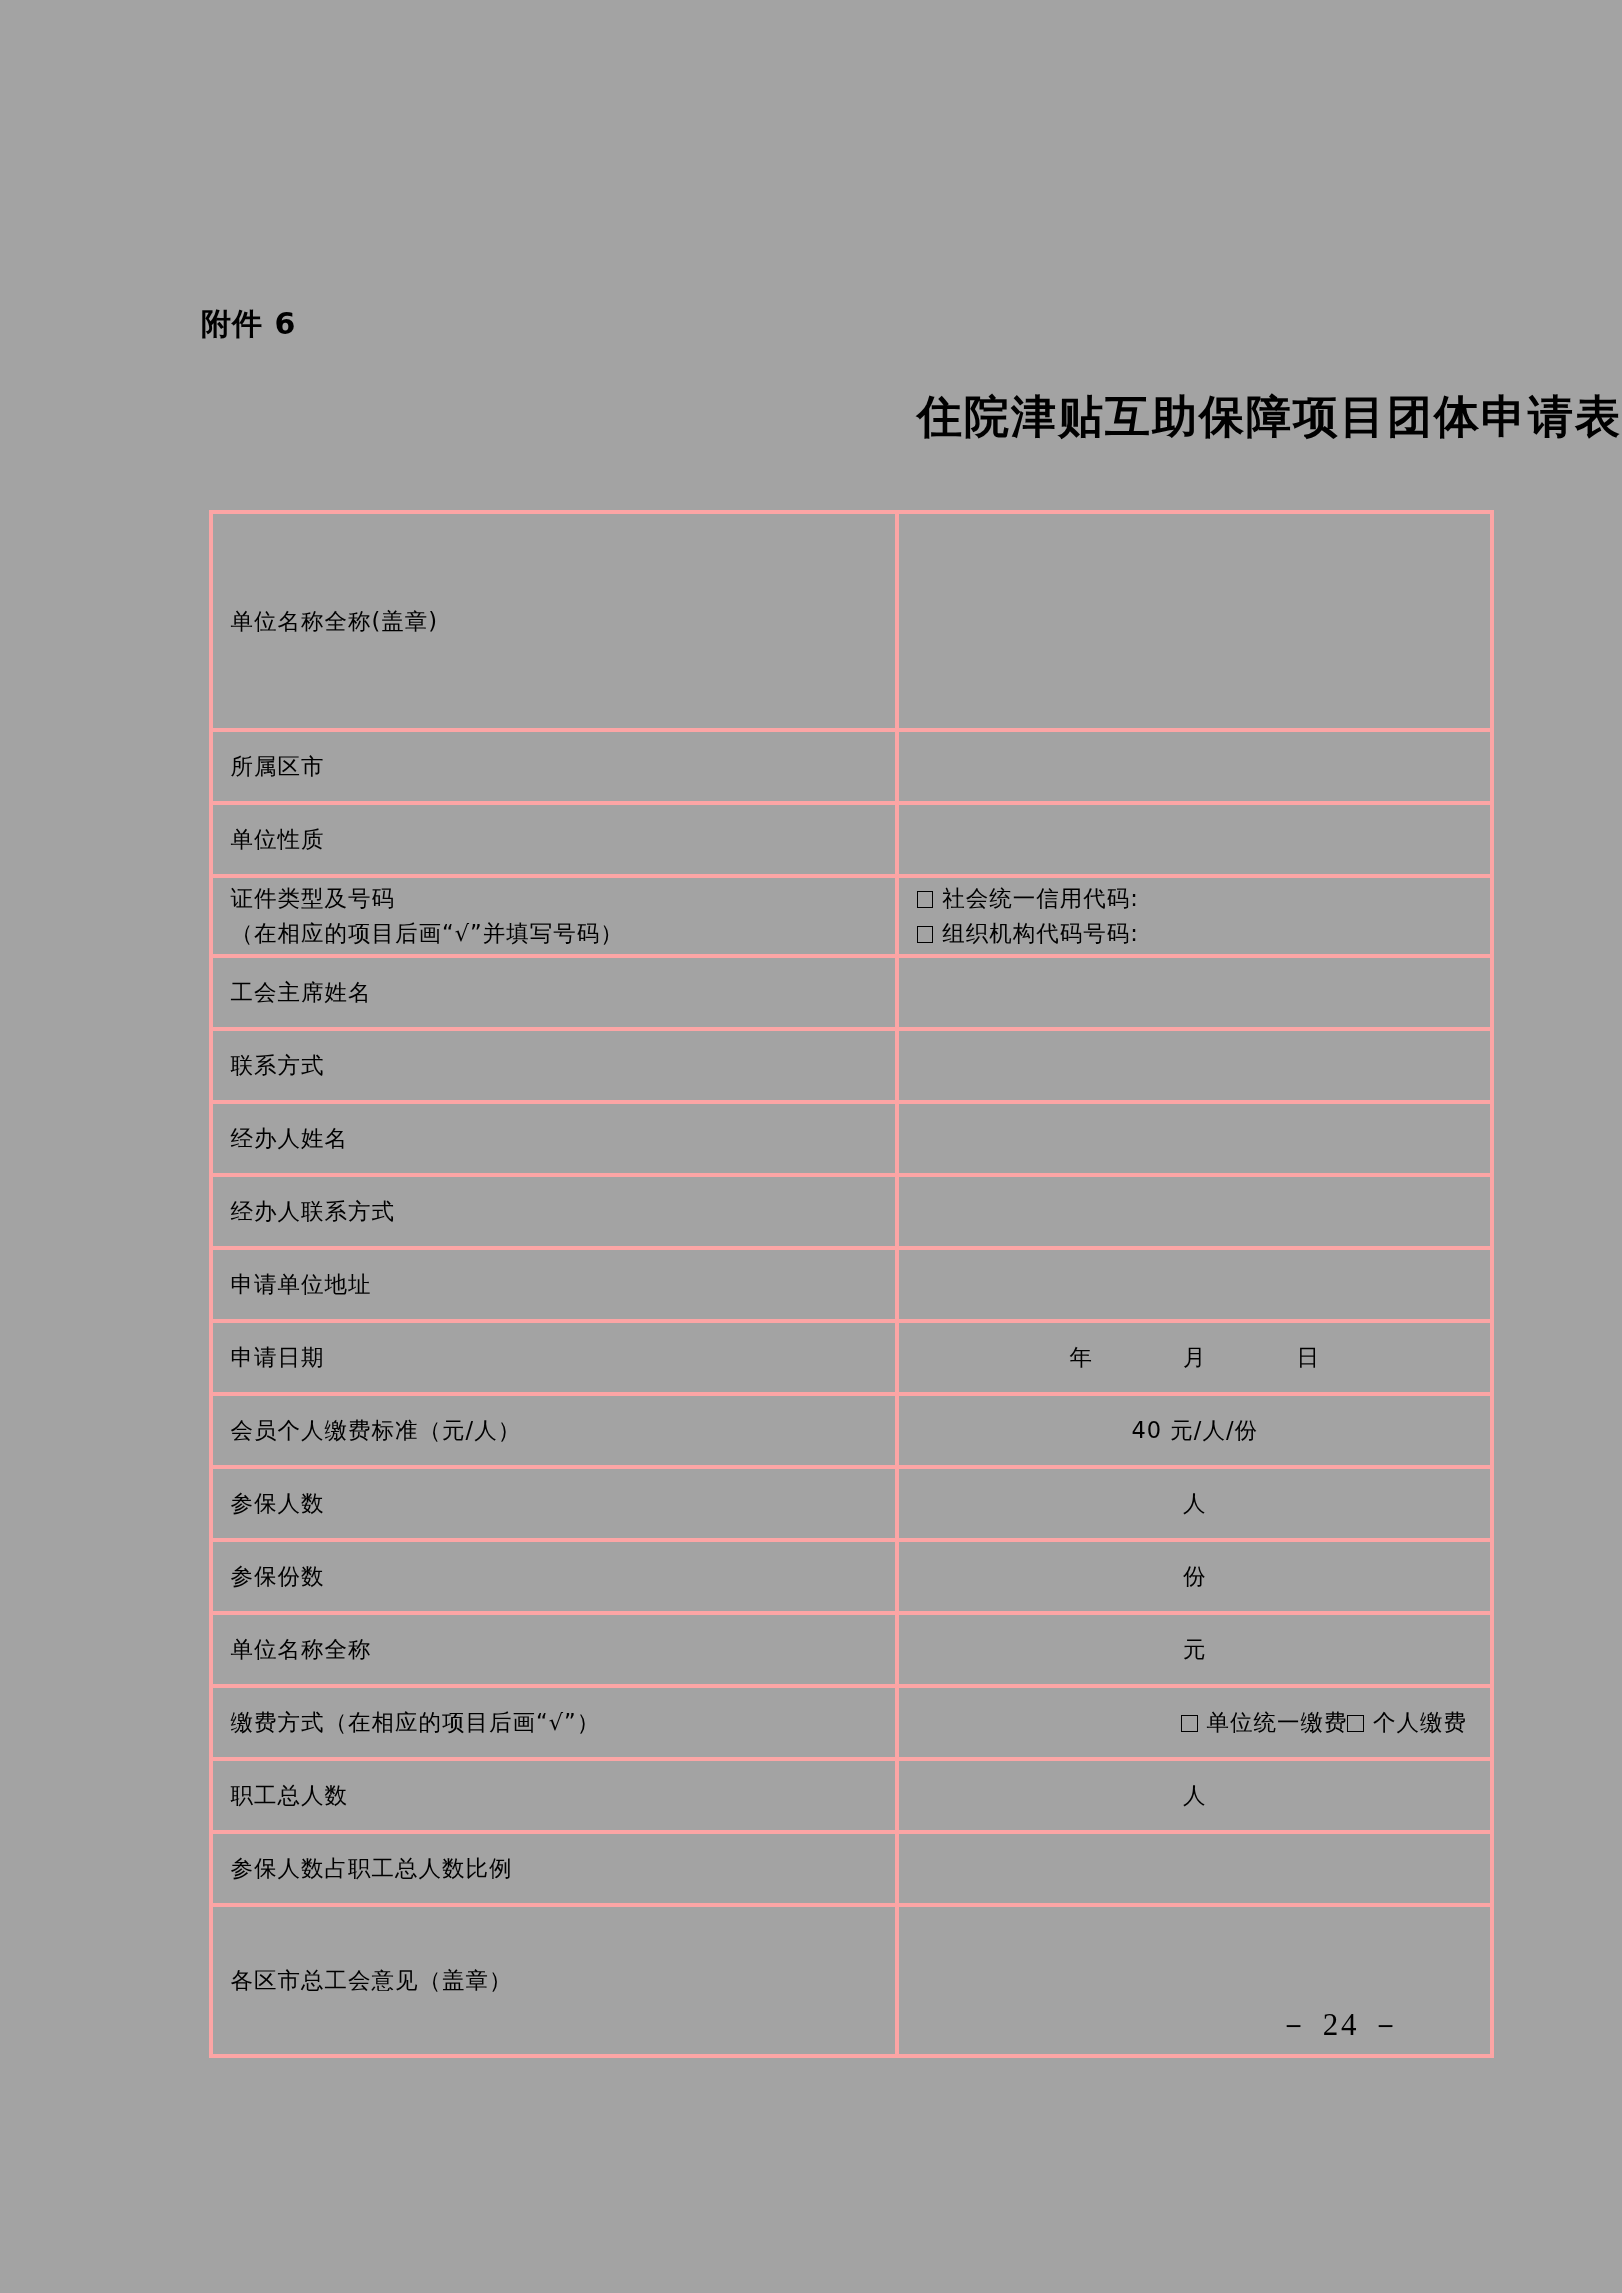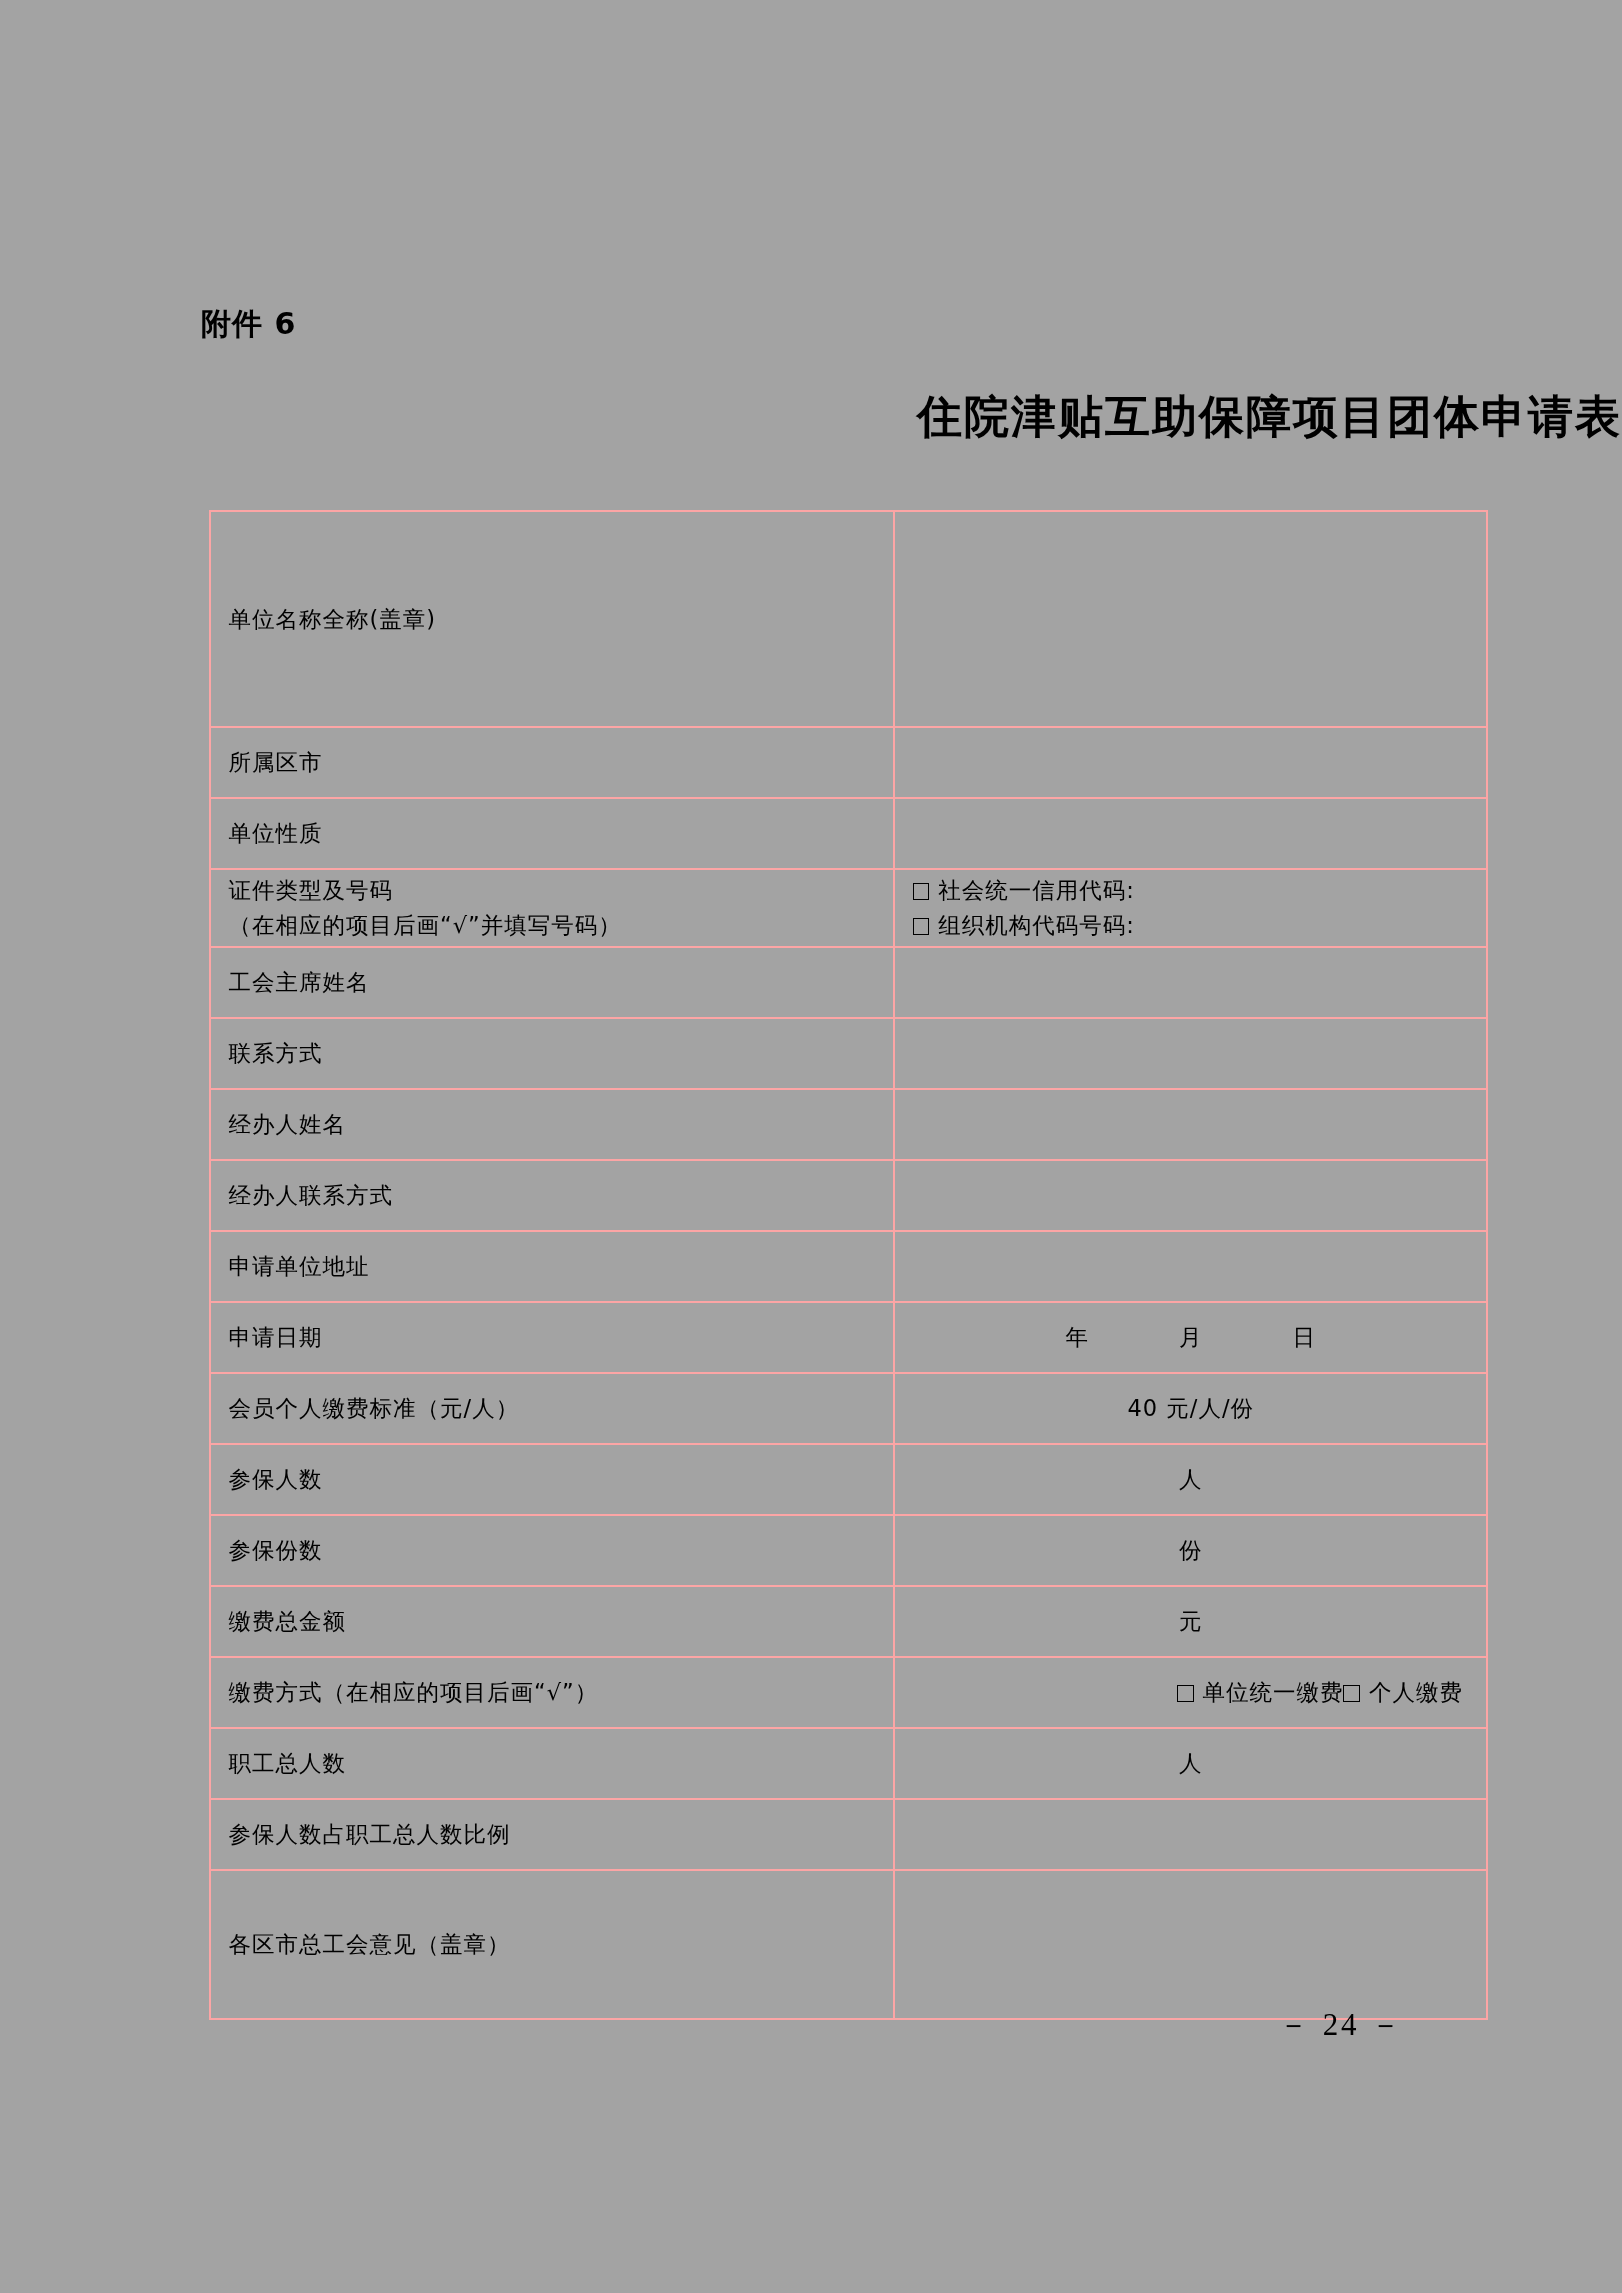--- a/index.html
+++ b/index.html
@@ -38,21 +38,21 @@
   }
   table.form {
     position: absolute;
     left: 209px;
     top: 510px;
     width: 1203px;
     border-collapse: collapse;
     table-layout: fixed;
   }
   table.form td {
-    border: 2px solid #fca5a5;
+    border: 4px solid #fca5a5;
     font-family: "DejaVu Sans", sans-serif;
     font-size: 22.5px;
     padding: 0 17.6px;
     vertical-align: middle;
     letter-spacing: 1px;
     line-height: 1.55;
   }
   td.label {
     width: 647px;
     text-align: left;
@@ -174,21 +174,21 @@
       </tr>
       <tr>
         <td class="label row-h">参保人数</td>
         <td class="value row-h">人</td>
       </tr>
       <tr>
         <td class="label row-h">参保份数</td>
         <td class="value row-h">份</td>
       </tr>
       <tr>
-        <td class="label row-h">缴费总金额</td>
+        <td class="label row-h">单位名称全称</td>
         <td class="value row-h">元</td>
       </tr>
       <tr>
         <td class="label row-h">缴费方式（在相应的项目后画“√”）</td>
         <td class="value row-h">
           <span class="pay-opts">
             <span class="nowrap"><span class="cb"></span><span>单位统一缴费</span></span>
             <span class="nowrap"><span class="cb"></span><span>个人缴费</span></span>
           </span>
         </td>

